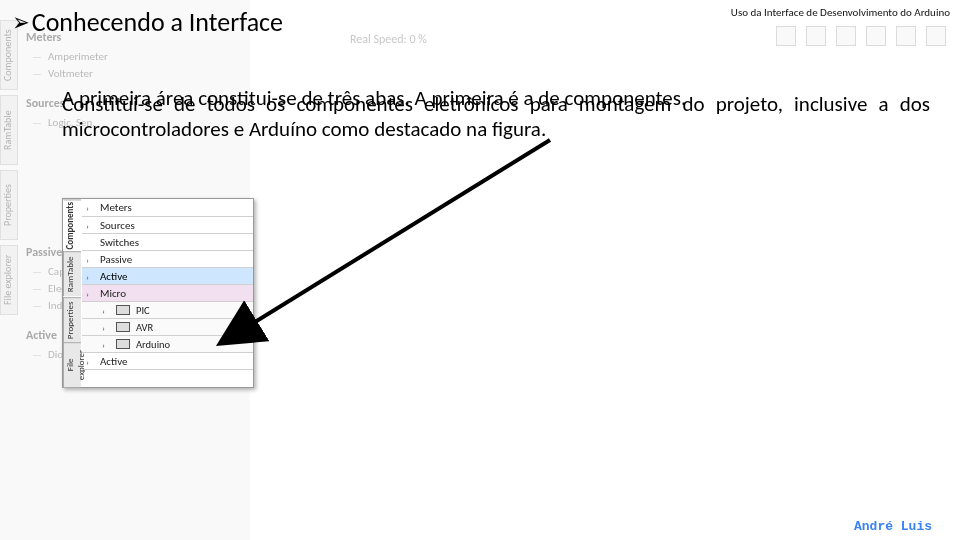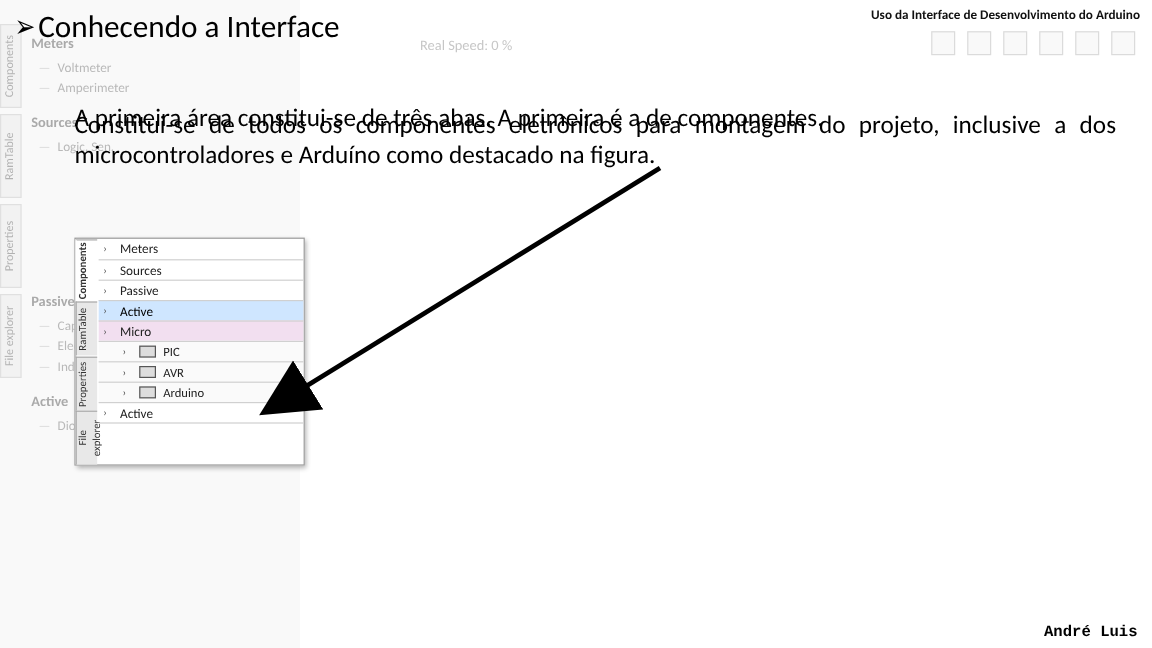--- a/index.html
+++ b/index.html
@@ -81,21 +81,21 @@
       color: #737373;
       opacity: 0.4;
       text-align: right;
     }
 
     
     .header-right {
       position: absolute;
       top: 6px; right: 10px;
       font-size: 11px;
-      font-weight: bold;
+      font-weight: normal;
       color: #111;
     }
     .title {
       position: absolute;
       top: 6px; left: 10px;
       font-size: 26px;
       font-weight: normal;
       color: #000;
     }
     .title .chev {
@@ -195,40 +195,40 @@
     
     .arrow {
       position: absolute;
       top: 130px; left: 210px;
       width: 360px; height: 220px;
       pointer-events: none;
     }
 
     .footer-right {
       position: absolute;
-      bottom: 6px; right: 12px;
+      bottom: 6px; right: 28px;
       font-size: 13px;
       font-family: "Courier New", monospace;
       font-weight: bold;
-      color: #000000;
+      color: #3b82f6;
     }
   </style>
 </head>
 <body>
 
 <div class="bg-panel">
   <div class="vtab" style="top:20px">Components</div>
   <div class="vtab" style="top:95px">RamTable</div>
   <div class="vtab" style="top:170px">Properties</div>
   <div class="vtab" style="top:245px">File explorer</div>
 
   <div class="group">
     <div class="ghead">Meters</div>
+    <div class="gitem">Amperimeter</div>
     <div class="gitem">Voltmeter</div>
-    <div class="gitem">Amperimeter</div>
   </div>
   <div class="group">
     <div class="ghead">Sources</div>
     <div class="gitem">Logic. Sen.</div>
   </div>
   <div style="height:100px"></div>
   <div class="group">
     <div class="ghead">Passive</div>
     <div class="gitem">Capacitor</div>
     <div class="gitem">Electrolytic Capacitor</div>
@@ -267,20 +267,24 @@
     <div class="tab">File explorer</div>
   </div>
   <div class="list">
     <div class="row">
         <span class="caret">›</span>
         <span>Meters</span>
       </div>
     <div class="row">
         <span class="caret">›</span>
         <span>Sources</span>
+      </div>
+    <div class="row">
+        <span class="caret"></span>
+        <span>Switches</span>
       </div>
     <div class="row">
         <span class="caret">›</span>
         <span>Passive</span>
       </div>
     <div class="row highlight">
         <span class="caret">›</span>
         <span>Active</span>
       </div>
     <div class="row subh">

